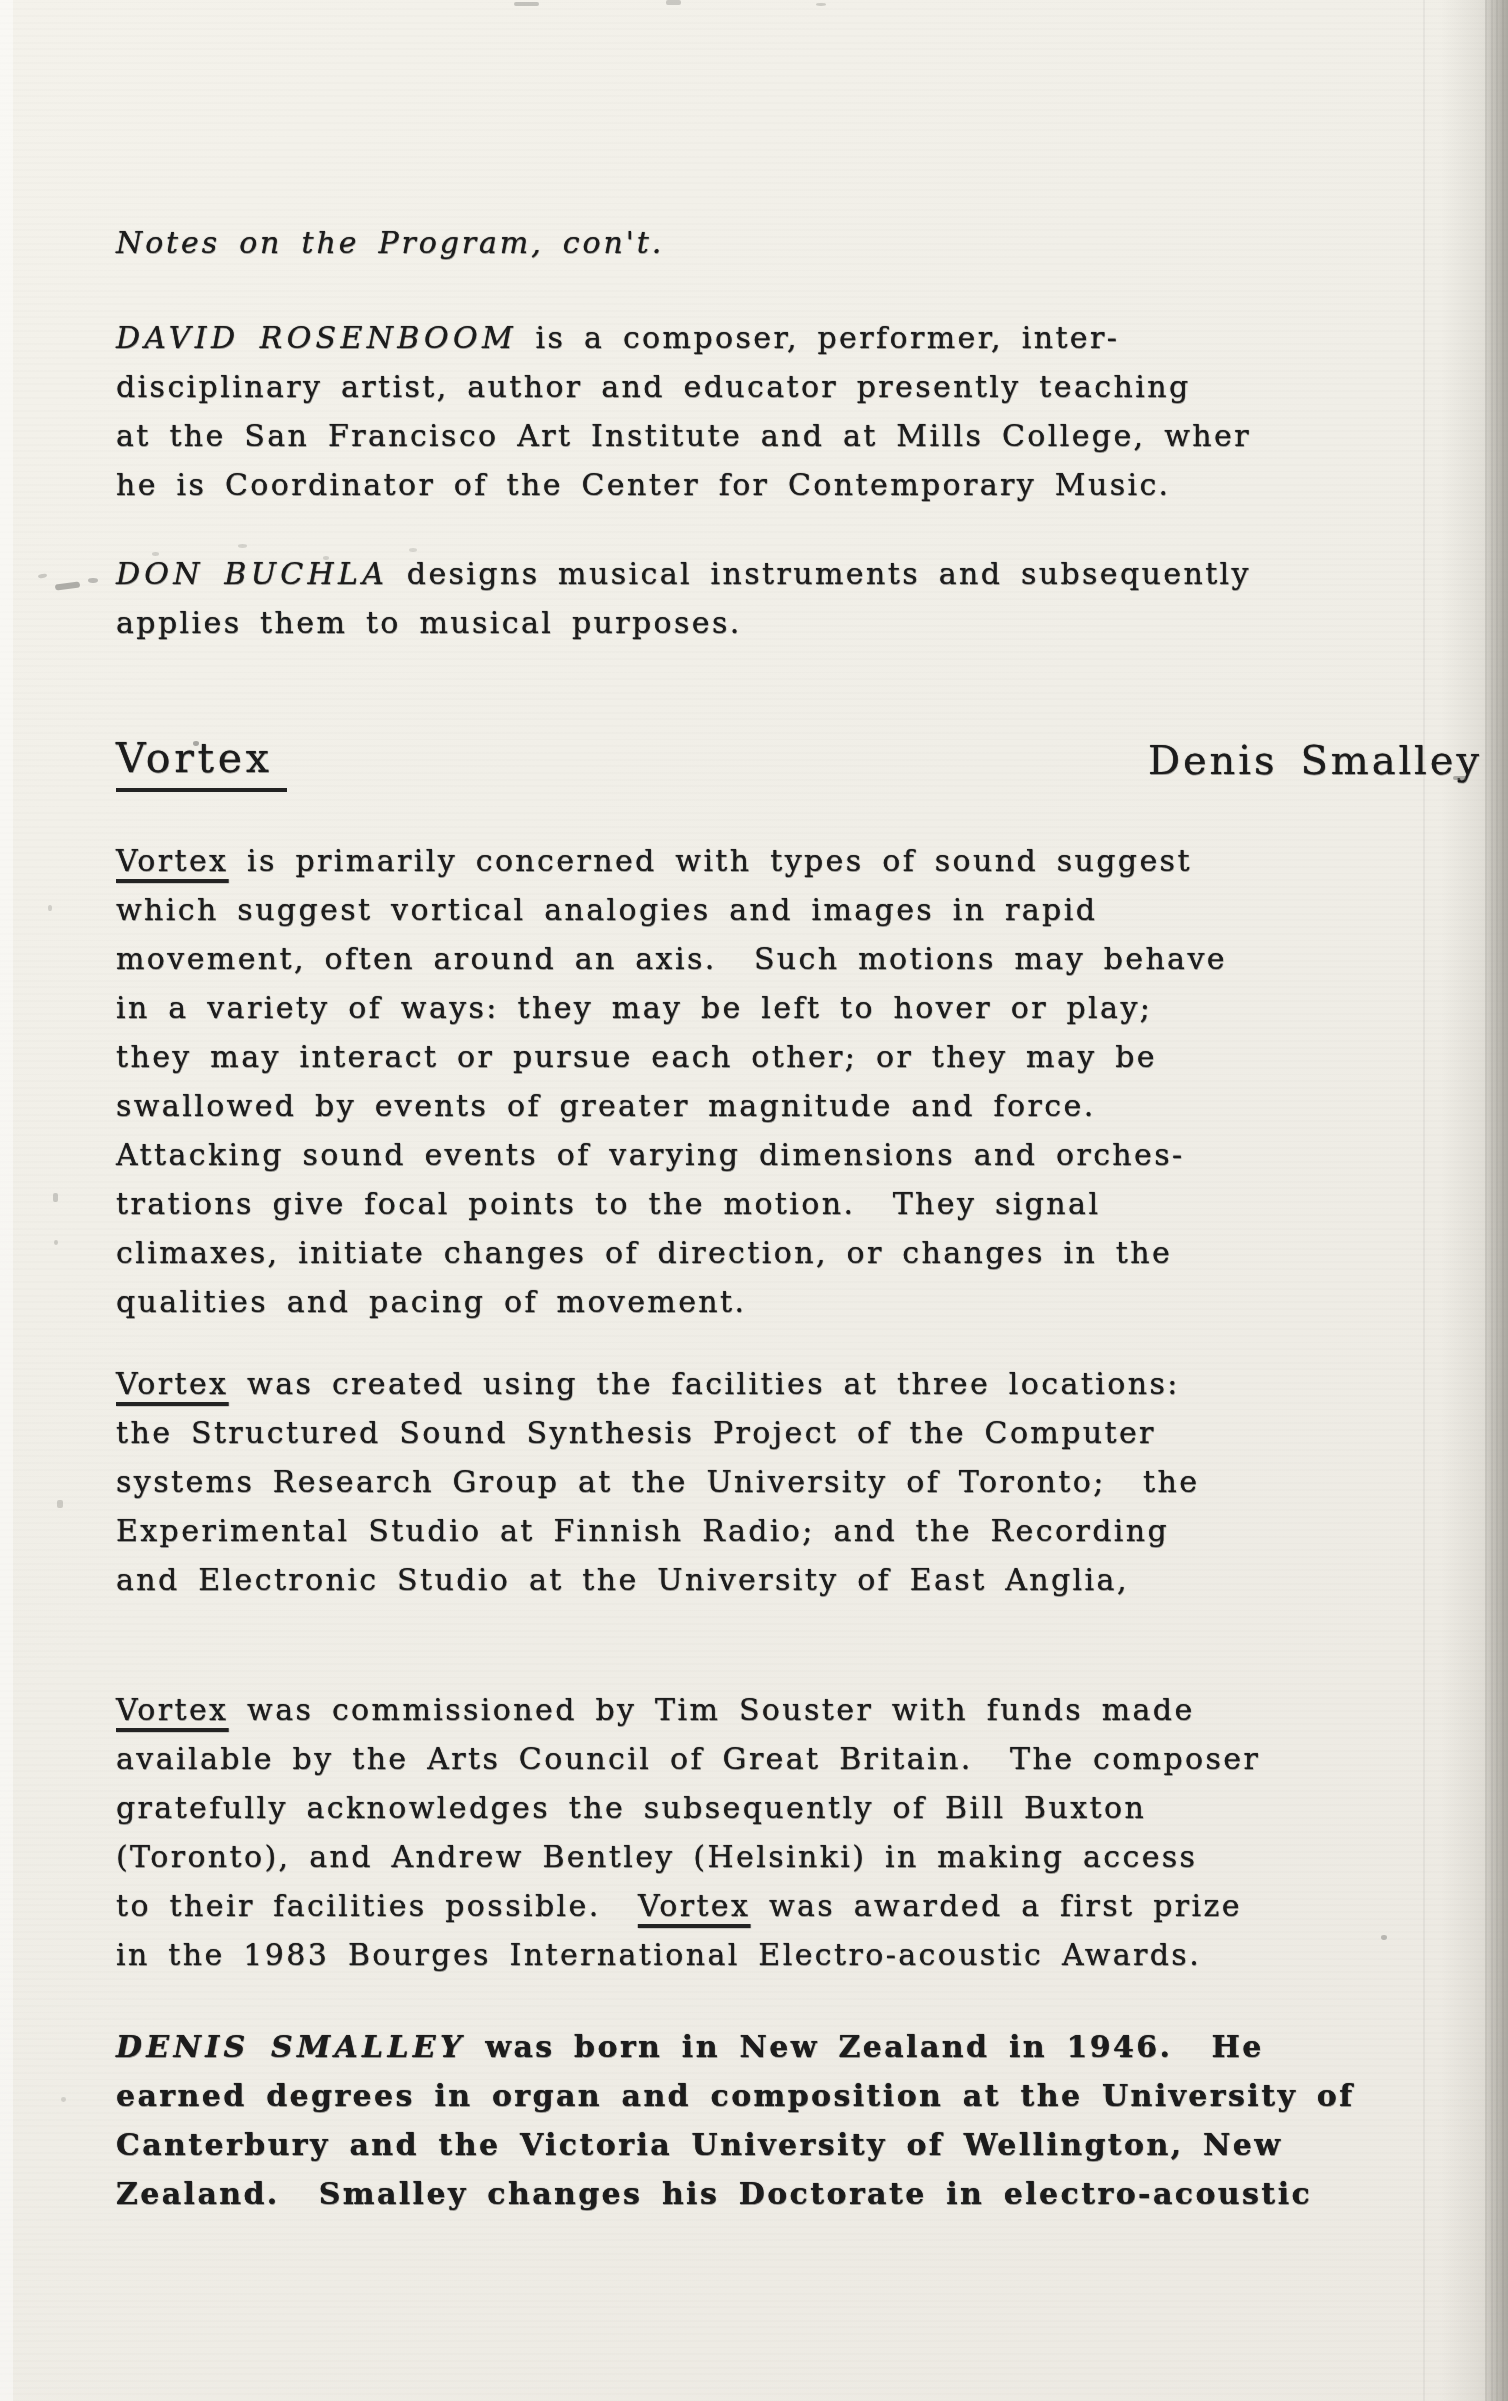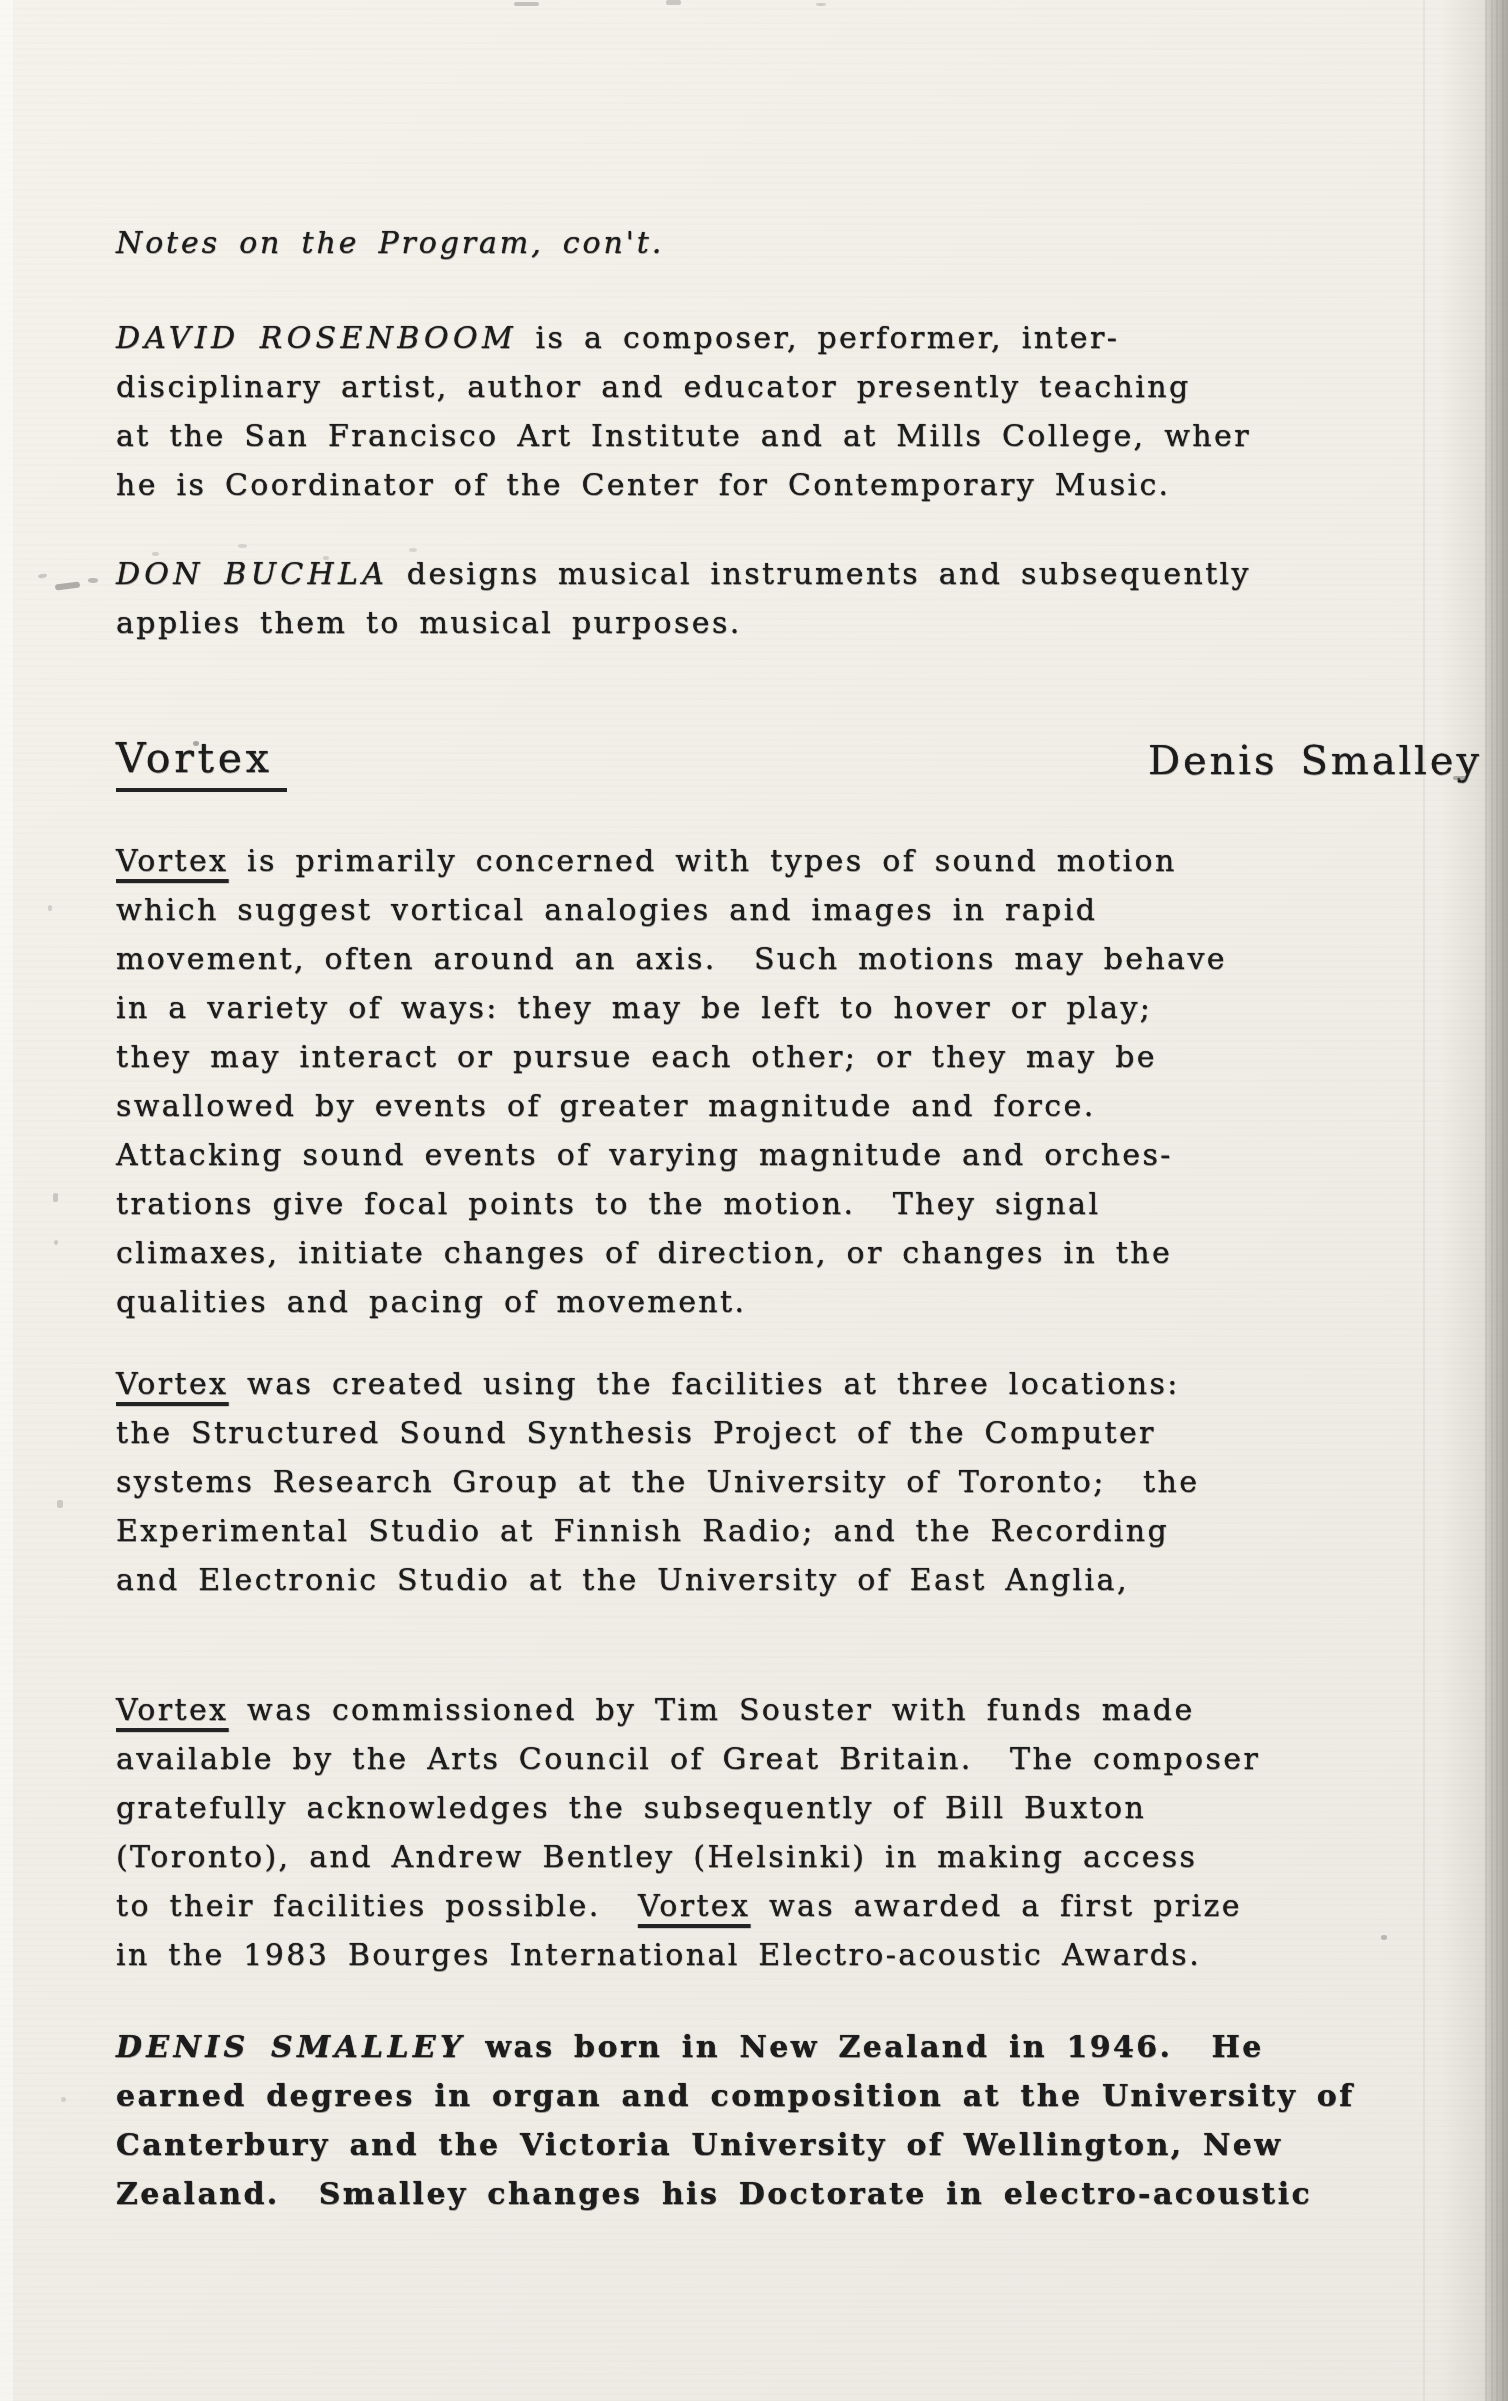--- a/index.html
+++ b/index.html
@@ -144,27 +144,27 @@
     <div class="line"><span class="it-name">DON BUCHLA</span><span> designs musical instruments and subsequently</span></div>
     <div class="line">applies them to musical purposes.</div>
   </div>
 
   <div id="work-heading">
     <span class="work-title">Vortex</span>
     <span class="composer-name">Denis Smalley</span>
   </div>
 
   <div class="textblock" style="top:836px;">
-    <div class="line"><span class="u-word">Vortex</span><span> is primarily concerned with types of sound motion</span></div>
+    <div class="line"><span class="u-word">Vortex</span><span> is primarily concerned with types of sound suggest</span></div>
     <div class="line">which suggest vortical analogies and images in rapid</div>
     <div class="line">movement, often around an axis.  Such motions may behave</div>
     <div class="line">in a variety of ways: they may be left to hover or play;</div>
     <div class="line">they may interact or pursue each other; or they may be</div>
     <div class="line">swallowed by events of greater magnitude and force.</div>
-    <div class="line">Attacking sound events of varying magnitude and orches-</div>
+    <div class="line">Attacking sound events of varying dimensions and orches-</div>
     <div class="line">trations give focal points to the motion.  They signal</div>
     <div class="line">climaxes, initiate changes of direction, or changes in the</div>
     <div class="line">qualities and pacing of movement.</div>
   </div>
 
   <div class="textblock" style="top:1359px;">
     <div class="line"><span class="u-word">Vortex</span><span> was created using the facilities at three locations:</span></div>
     <div class="line">the Structured Sound Synthesis Project of the Computer</div>
     <div class="line">systems Research Group at the University of Toronto;  the</div>
     <div class="line">Experimental Studio at Finnish Radio; and the Recording</div>

